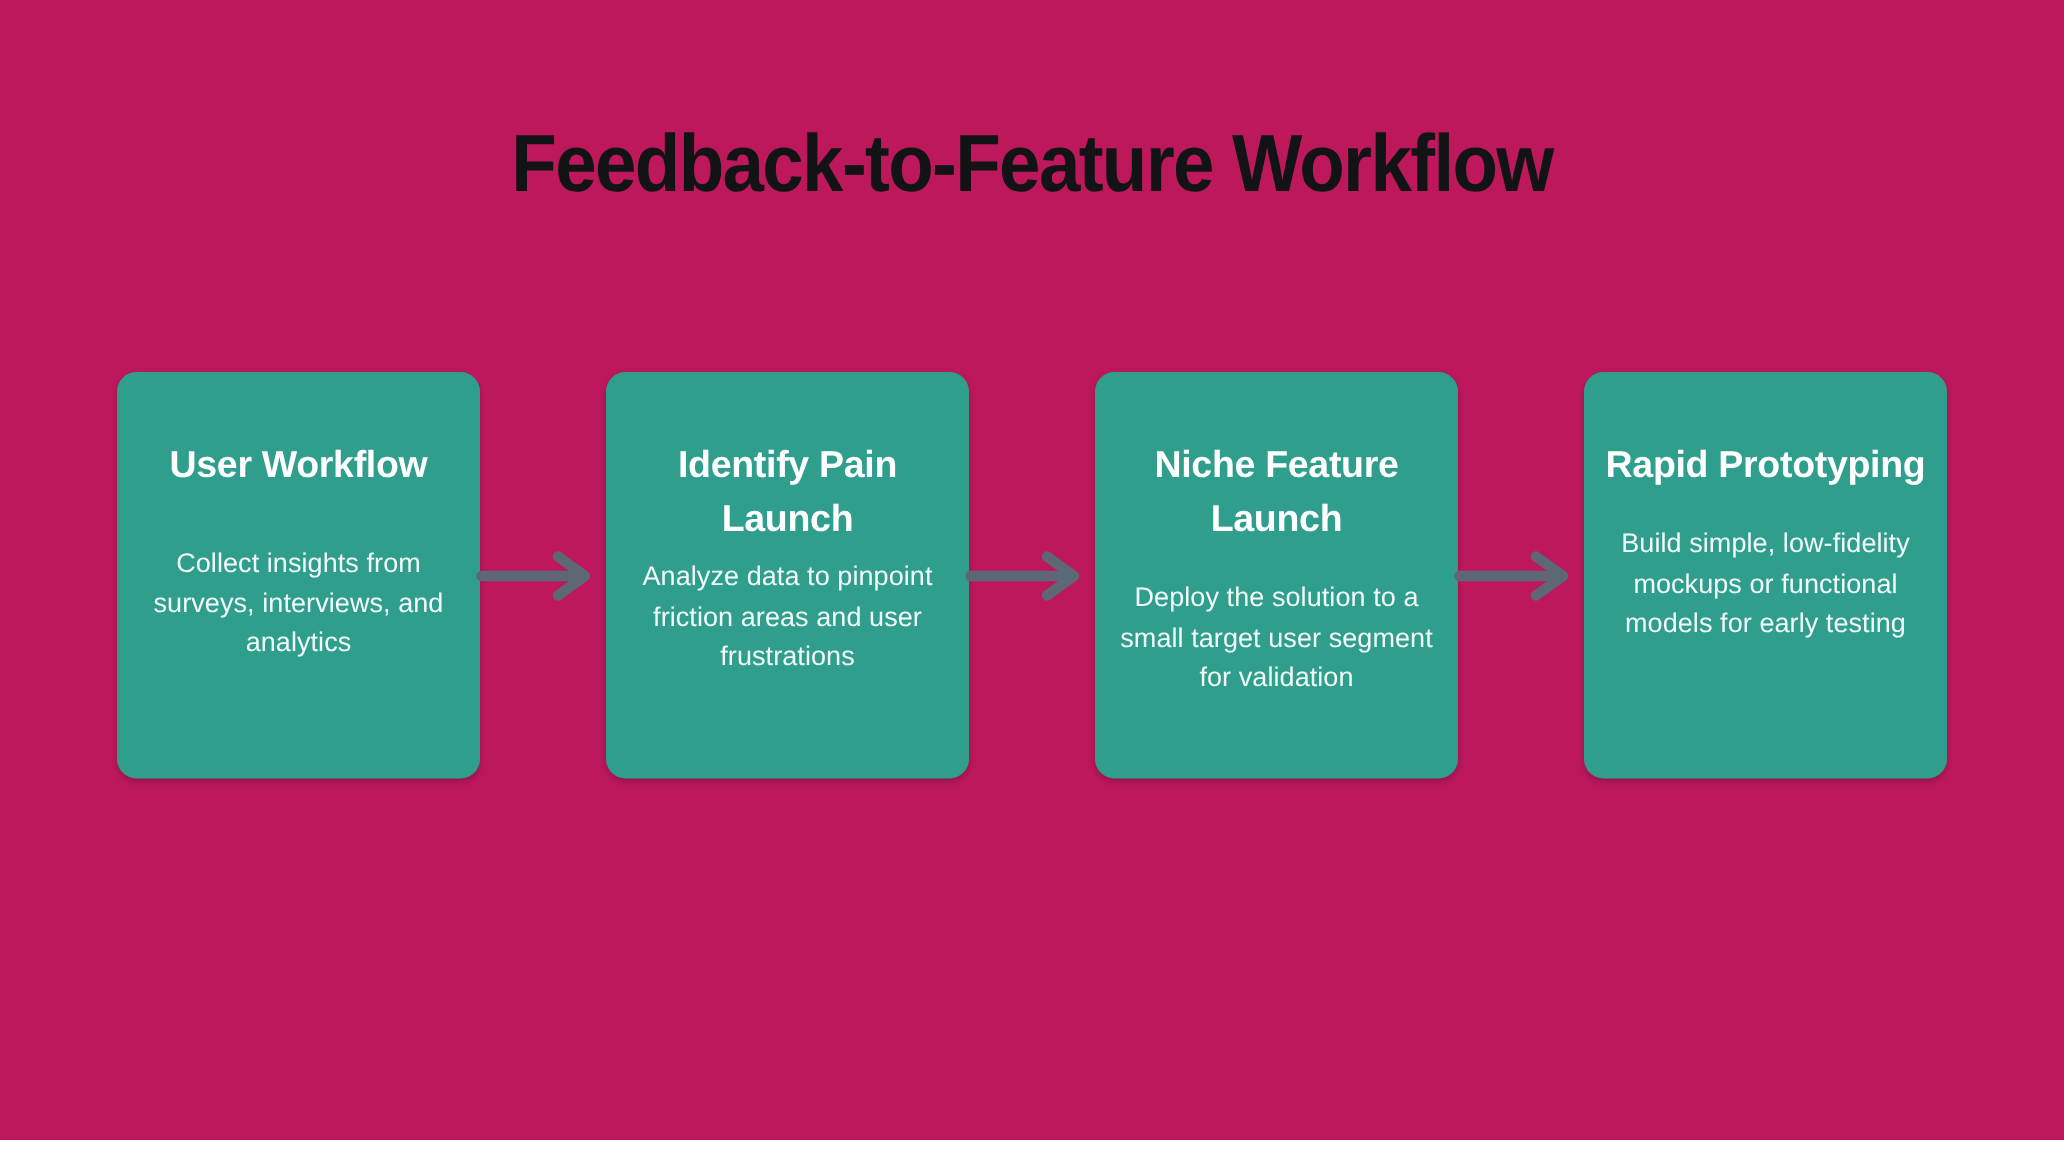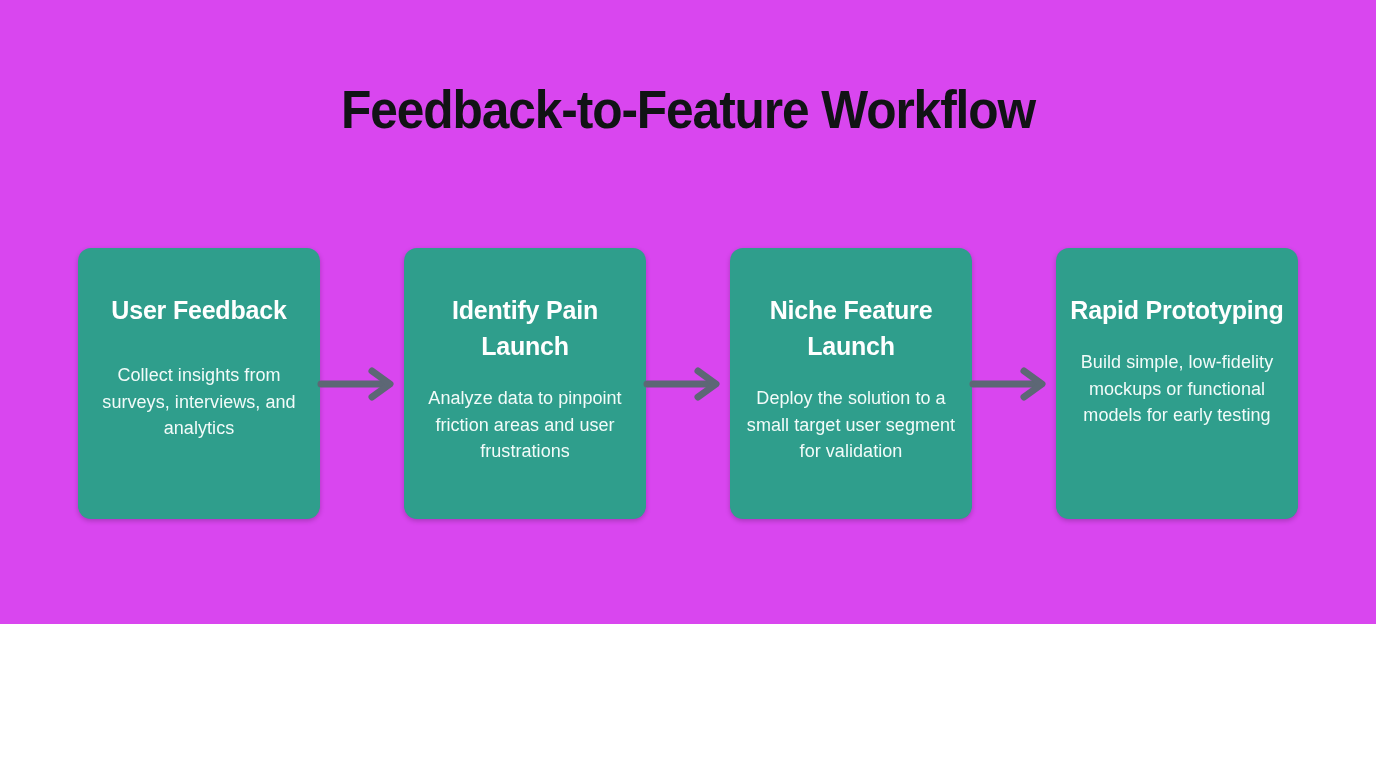--- a/index.html
+++ b/index.html
@@ -11,22 +11,22 @@
     width: 1376px;
     height: 768px;
     background: #ffffff;
     font-family: "Liberation Sans", sans-serif;
     overflow: hidden;
   }
 
   .canvas {
     position: relative;
     width: 1376px;
-    height: 624px;
-    background: #d946ef;
+    height: 760px;
+    background: #be185d;
     text-decoration: underline;
   }
 
   
   .diagram-title {
     position: absolute;
     top: 76px;
     left: 0;
     width: 1376px;
     text-align: center;
@@ -87,21 +87,21 @@
     font-size: 18px;
     line-height: 26.5px;
     color: #f2fbf9;
     margin: 0;
     width: 100%;
     letter-spacing: 0.05px;
   }
 
   
   .card-1 .step-desc { margin-top: 34px; }
-  .card-2 .step-desc { margin-top: 21px; }
+  .card-2 .step-desc { margin-top: 7px; }
   .card-3 .step-desc { margin-top: 21px; }
   .card-4 .step-desc { margin-top: 21px; }
 
   
   .connector {
     position: absolute;
     top: 369px;
     width: 84px;
     height: 30px;
     pointer-events: none;
@@ -119,21 +119,21 @@
 </head>
 <body>
 
 <div class="canvas">
 
   <div class="diagram-title">Feedback-to-Feature Workflow</div>
 
   <div class="flow-row">
 
     <div class="step-card card-1">
-      <div class="step-title">User Feedback</div>
+      <div class="step-title">User Workflow</div>
       <div class="step-desc">Collect insights from surveys, interviews, and analytics</div>
     </div>
 
     <div class="step-card card-2">
       <div class="step-title">Identify Pain Launch</div>
       <div class="step-desc">Analyze data to pinpoint friction areas and user frustrations</div>
     </div>
 
     <div class="step-card card-4">
       <div class="step-title">Niche Feature Launch</div>

